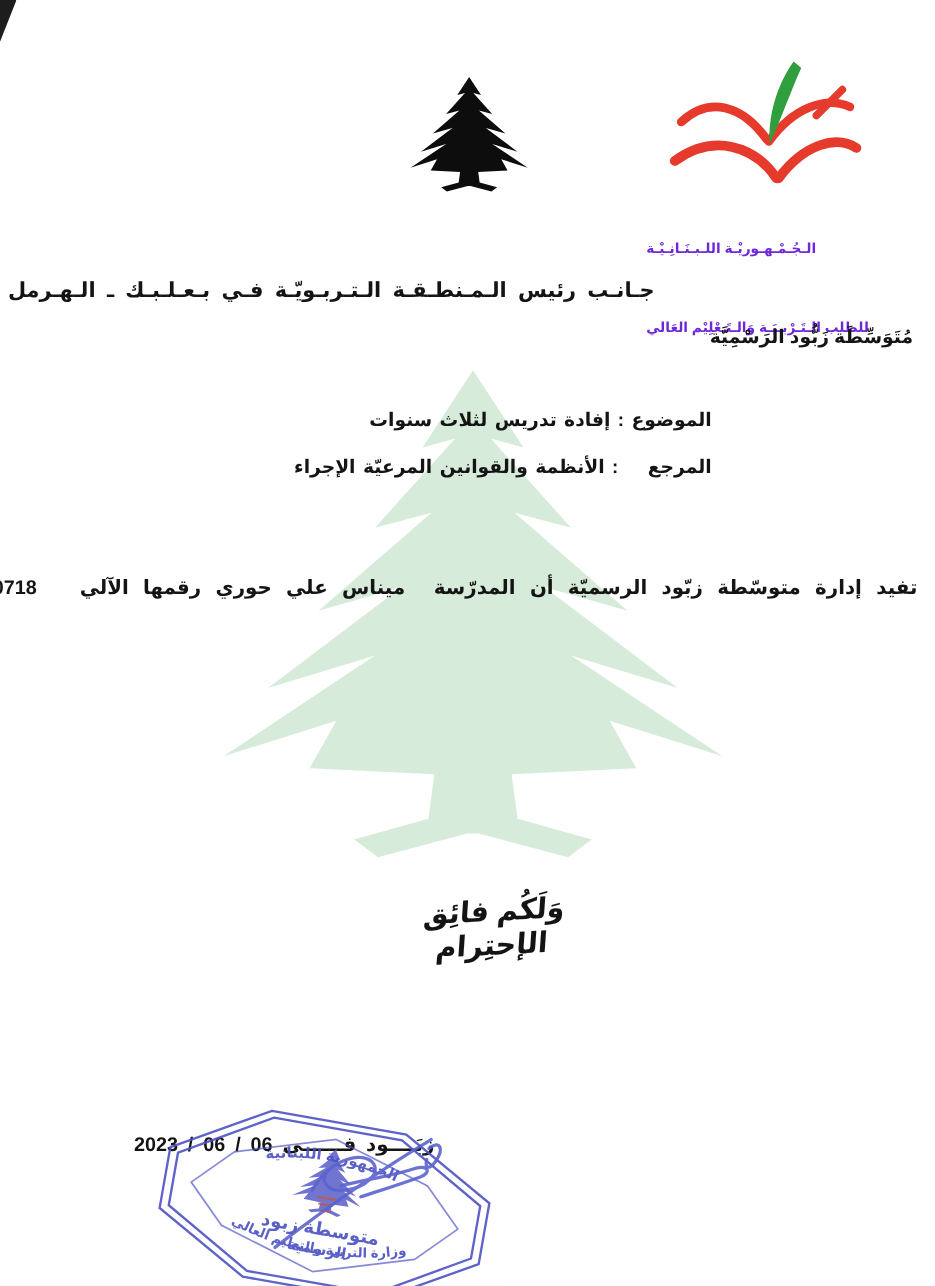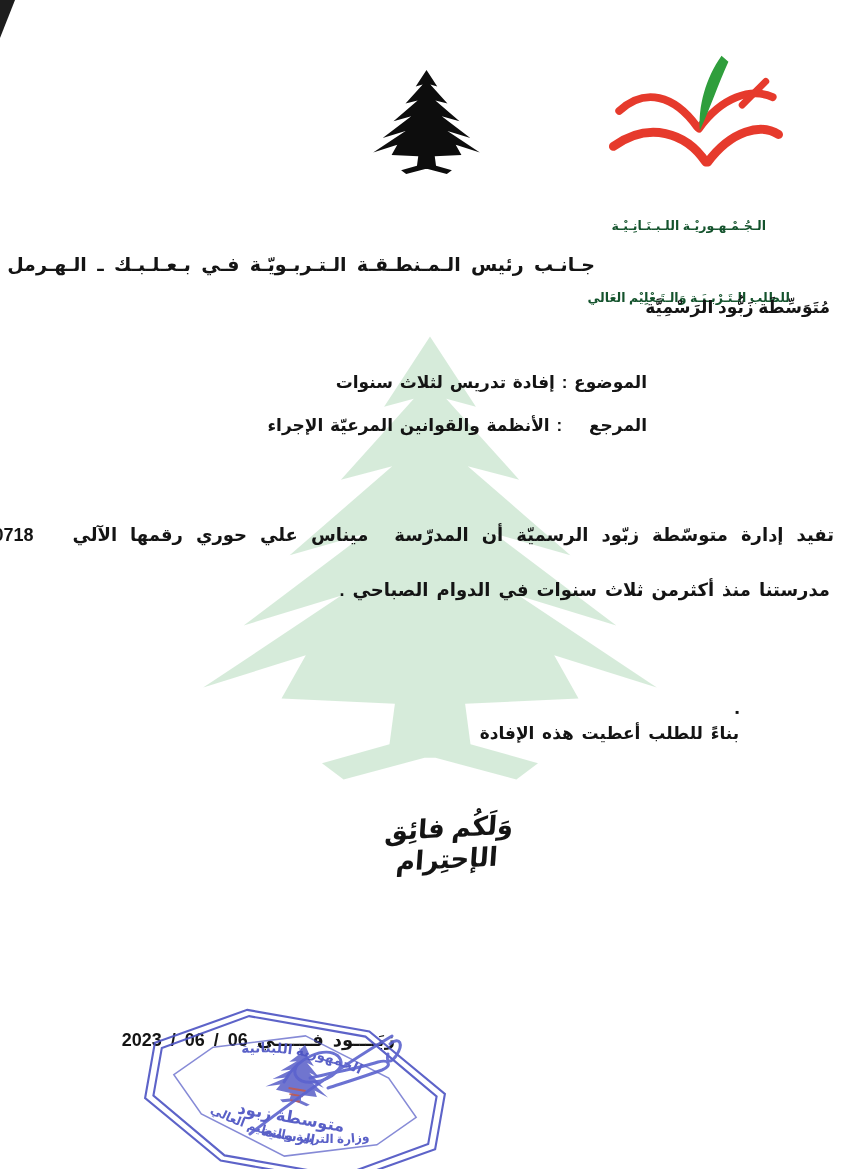--- a/index.html
+++ b/index.html
@@ -15,22 +15,22 @@
   .subject{top:372px;right:203px;font-size:17px;word-spacing:2px;margin-left:40px;}
   .reference{top:415px;right:203px;font-size:17px;word-spacing:2px;text-align:center;}
   .body1{top:524px;right:16px;font-size:18px;word-spacing:8px;}
   .body2{top:579px;right:20px;font-size:18px;word-spacing:3px;}
   .bulletline{top:683px;right:80px;font-size:17px;word-spacing:3px;}
   .bulletline .sq{font-size:12px;vertical-align:2px;margin-left:10px;}
   .closing{top:813px;left:333px;width:230px;text-align:center;font-size:26px;font-weight:bold;
            direction:rtl;transform:rotate(-3deg) skewX(-7deg);letter-spacing:-1px;}
   .footer-block{top:948px;right:455px;text-align:right;direction:rtl;font-weight:bold;
                 font-size:18px;line-height:37px;white-space:pre;word-spacing:4px;}
-  .caption{top:166px;right:60px;text-align:center;direction:rtl;font-weight:bold;
-           font-size:12.5px;line-height:24px;color:#14532d;white-space:pre;}
+  .caption{top:166px;right:60px;text-align:left;direction:rtl;font-weight:bold;
+           font-size:12.5px;line-height:24px;color:#6d28d9;white-space:pre;}
   .corner-artifact{top:0;left:0;width:15px;height:38px;background:#1d1d1d;
                    clip-path:polygon(0 0,100% 0,0 100%);}
   .stampwrap{top:1012px;left:140px;width:310px;height:168px;transform:rotate(10deg);}
   svg{display:block;overflow:visible;}
   .stamp-mid1{font-size:17px;font-weight:bold;}
   .stamp-mid2{font-size:14px;font-weight:bold;}
   .stamp-arc{font-size:14px;font-weight:bold;}
   .stamp-arcb{font-size:12.5px;font-weight:bold;}
 </style>
 </head>
@@ -77,26 +77,21 @@
 
   <div class="abs ar salutation">جـانـب رئيس الـمـنطـقـة الـتـربـويّـة فـي بـعـلـبـك ـ الـهـرمل الـمـحـتَـرم</div>
 
   <div class="abs ar school">مُتَوَسِّطَة زَبُّود الرَسْمِيَّة</div>
 
   <div class="abs ar subject">الموضوع : إفادة تدريس لثلاث سنوات</div>
 
   <div class="abs ar reference">المرجع    : الأنظمة والقوانين المرعيّة الإجراء</div>
 
   <div class="abs ar body1">تفيد إدارة متوسّطة زبّود الرسميّة أن المدرّسة  ميناس علي حوري رقمها الآلي   110718  تدرّس  في</div>
-  <div class="abs ar body2">مدرستنا منذ أكثرمن ثلاث سنوات في الدوام الصباحي .</div>
 
-  <div class="abs ar bulletline">
-    <span class="sq">▪</span>
-    <span>بناءً للطلب أعطيت هذه الإفادة</span>
-  </div>
 
   <div class="abs closing">وَلَكُم فائِق الإحتِرام</div>
 
   <div class="abs footer-block">
     <div><span>زبَــــود فــــــي </span><span dir="ltr">2023 / 06 / 06</span></div>
   </div>
 
   <div class="abs stampwrap">
     <svg width="310" height="168" viewBox="0 0 320 170">
       <g fill="none" stroke-width="2.2" opacity="0.9" stroke="#4c53c3">

